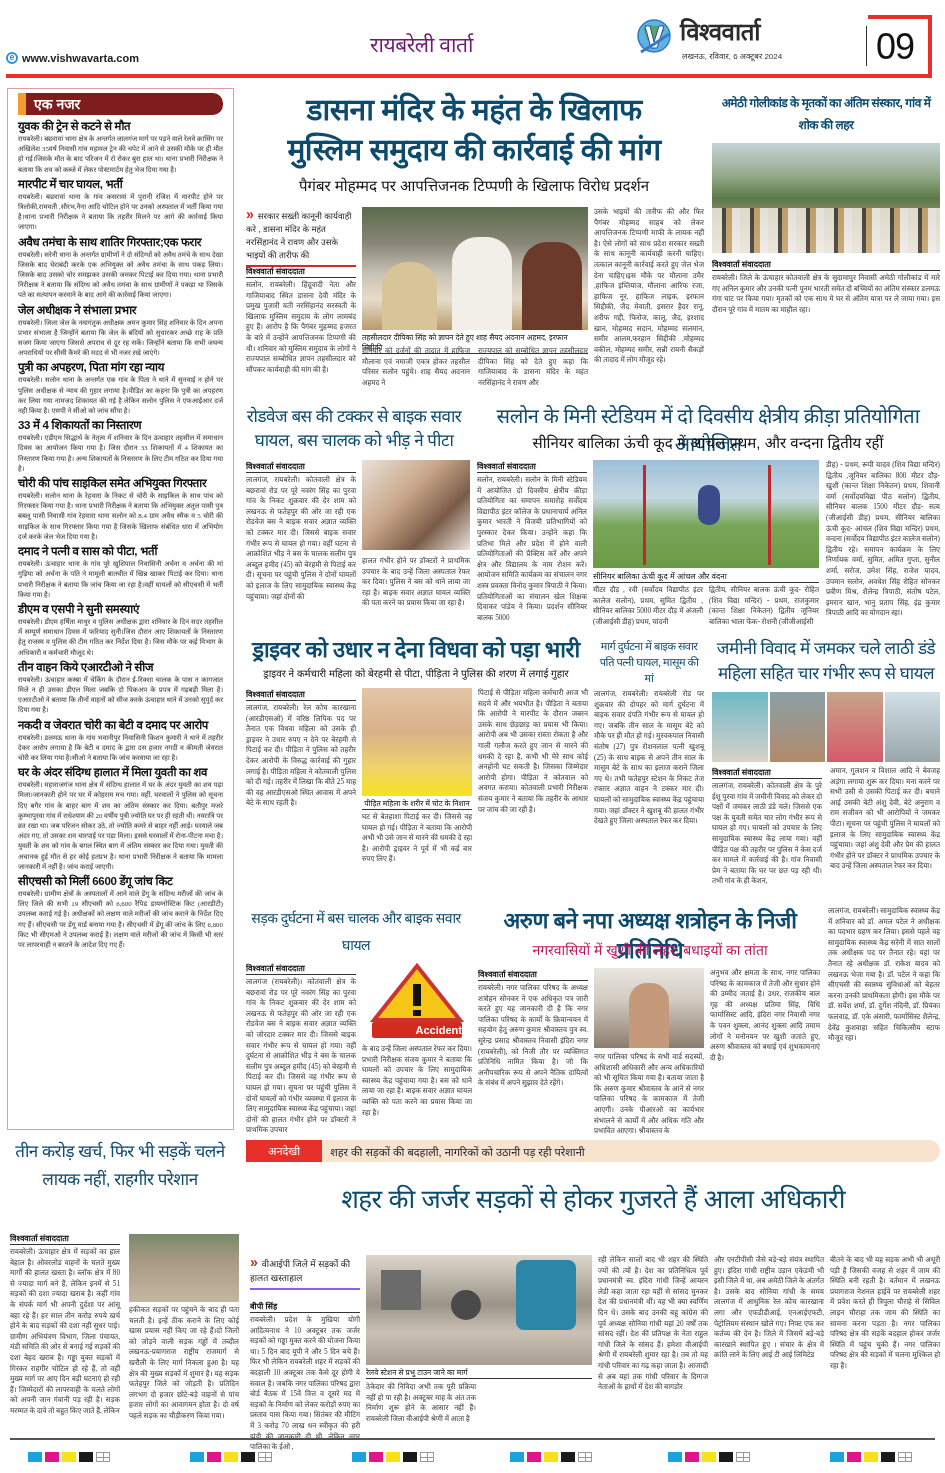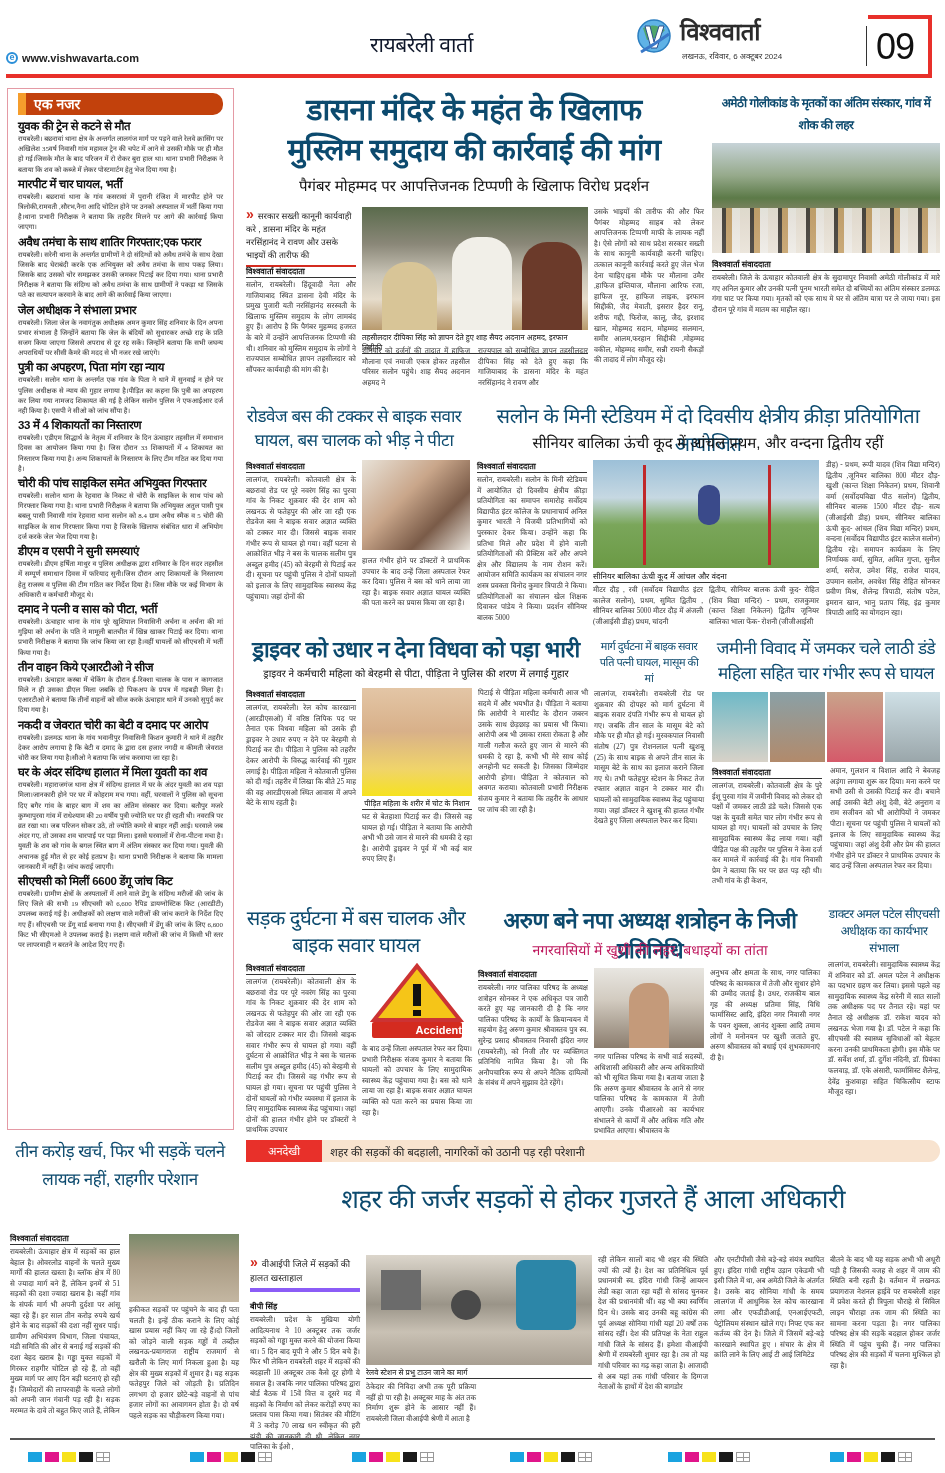--- a/index.html
+++ b/index.html
@@ -17,39 +17,39 @@
   .bullet { color: #d42b1f; font-weight: bold; font-size: 14px; margin-right: 4px; }
 </style>
 </head>
 <body>
 
 <div class="abs" style="left:0;top:0;width:945px;height:74px;">
   <div class="abs" style="left:6px;top:52px;display:flex;align-items:center;gap:4px;">
     <span style="display:inline-block;width:12px;height:12px;border-radius:50%;border:2.5px solid #2a8fd8;color:#2a8fd8;font-size:9px;line-height:7px;text-align:center;font-weight:bold;font-family:'Liberation Sans',sans-serif;">e</span>
     <span style="font-family:'Liberation Sans',sans-serif;font-weight:bold;font-size:11px;color:#222;">www.vishwavarta.com</span>
   </div>
-  <div class="abs" style="left:370px;top:30px;font-family:'Liberation Sans',sans-serif;font-size:21px;color:#0f172a;letter-spacing:-0.5px;">रायबरेली वार्ता</div>
+  <div class="abs" style="left:370px;top:30px;font-family:'Liberation Sans',sans-serif;font-size:21px;color:#701a75;letter-spacing:-0.5px;">रायबरेली वार्ता</div>
   <div class="abs" style="left:637px;top:14px;width:34px;height:44px;">
     <svg width="34" height="44" viewBox="0 0 34 44">
       <circle cx="17" cy="22" r="16" fill="#5fb2e6" stroke="#2b7ec0" stroke-width="1.5"></circle>
       <path d="M6 14 Q 17 8 28 16 Q 22 24 10 26 Z" fill="#4ca34c" opacity="0.8"></path>
       <path d="M8 12 L14 34 L20 34 L27 12 L22 12 L17 28 L13 12 Z" fill="#fff" stroke="#2b4e8a" stroke-width="1"></path>
       <path d="M4 38 Q 18 30 32 20" stroke="#3a78c8" stroke-width="3" fill="none"></path>
     </svg>
   </div>
   <div class="abs" style="left:680px;top:14px;font-family:'Liberation Sans',sans-serif;font-weight:bold;font-size:24px;color:#2b2b2b;letter-spacing:-0.5px;">विश्ववार्ता</div>
   <div class="abs" style="left:682px;top:50px;font-family:'Liberation Sans',sans-serif;font-size:8px;color:#333;">लखनऊ,  रविवार, 6 अक्टूबर 2024</div>
   <div class="abs" style="left:866px;top:26px;width:1px;height:40px;background:#333;"></div>
   <div class="abs" style="left:876px;top:26px;font-family:'Liberation Sans',sans-serif;font-size:36px;color:#111;letter-spacing:-1px;">09</div>
   <div class="abs" style="left:868px;top:15px;width:64px;height:63px;border-top:4px solid #e8302a;border-right:4px solid #e8302a;"></div>
   <div class="abs" style="left:6px;top:74px;width:926px;height:4px;background:#e8302a;"></div>
 </div>
 
 <div class="abs" style="left:7px;top:88px;width:227px;height:1042px;border:1px solid #e49aa5;padding:4px 10px;">
-  <div style="height:22px;background:#c2410c;border-left:8px solid #f59d2c;border-radius:0 10px 10px 0;color:#fff;font-family:'Liberation Sans',sans-serif;font-weight:bold;font-size:14px;padding-left:8px;line-height:22px;margin-bottom:4px;">एक नजर</div>
+  <div style="height:22px;background:#7f1d1d;border-left:8px solid #f59d2c;border-radius:0 10px 10px 0;color:#fff;font-family:'Liberation Sans',sans-serif;font-weight:bold;font-size:14px;padding-left:8px;line-height:22px;margin-bottom:4px;">एक नजर</div>
   <div id="ek-list">
       <div>
         <div style="font-family: &quot;Liberation Sans&quot;, sans-serif; font-size: 11.5px; font-weight: bold; color: rgb(17, 17, 17); line-height: 15px; letter-spacing: -0.3px; margin-top: 2px;">युवक की ट्रेन से कटने से मौत</div>
         <div class="body-text" style="font-size: 6.9px; line-height: 10.2px;">रायबरेली। बछरावां थाना क्षेत्र के अन्तर्गत लालगंज मार्ग पर पड़ने वाले रेलवे क्रासिंग पर अखिलेश 35वर्ष निवासी गांव महावल ट्रेन की चपेट में आने से उसकी मौके पर ही मौत हो गई।जिसके मौत के बाद परिजन में रो रोकर बुरा हाल था। थाना प्रभारी निरीक्षक ने बताया कि शव को कब्जे में लेकर पोस्टमार्टम हेतु भेज दिया गया है।</div>
       </div>
       <div>
         <div style="font-family: &quot;Liberation Sans&quot;, sans-serif; font-size: 11.5px; font-weight: bold; color: rgb(17, 17, 17); line-height: 15px; letter-spacing: -0.3px; margin-top: 2px;">मारपीट में चार घायल, भर्ती</div>
         <div class="body-text" style="font-size: 6.9px; line-height: 10.2px;">रायबरेली। बछरावां थाना के गांव कसरावां में पुरानी रंजिश में मारपीट होने पर त्रिलोकी,रामवती ,सौरभ,नैना आदि चोटिल होने पर उनको अस्पताल में भर्ती किया गया है।थाना प्रभारी निरीक्षक ने बताया कि तहरीर मिलने पर आगे की कार्रवाई किया जाएगा।</div>
       </div>
       <div>
@@ -66,26 +66,26 @@
       </div>
       <div>
         <div style="font-family: &quot;Liberation Sans&quot;, sans-serif; font-size: 11.5px; font-weight: bold; color: rgb(17, 17, 17); line-height: 15px; letter-spacing: -0.3px; margin-top: 2px;">33 में 4 शिकायतों का निस्तारण</div>
         <div class="body-text" style="font-size: 6.9px; line-height: 10.2px;">रायबरेली। एडीएम सिद्धार्थ के नेतृत्व में शनिवार के दिन ऊंचाहार तहसील में समाधान दिवस का आयोजन किया गया है। जिस दौरान 33 शिकायतों में 4 शिकायत का निस्तारण किया गया है। अन्य शिकायतों के निस्तारण के लिए टीम गठित कर दिया गया है।</div>
       </div>
       <div>
         <div style="font-family: &quot;Liberation Sans&quot;, sans-serif; font-size: 11.5px; font-weight: bold; color: rgb(17, 17, 17); line-height: 15px; letter-spacing: -0.3px; margin-top: 2px;">चोरी की पांच साइकिल समेत अभियुक्त गिरफ्तार</div>
         <div class="body-text" style="font-size: 6.9px; line-height: 10.2px;">रायबरेली। सलोन थाना के रेहवारा के निकट से चोरी के साइकिल के साथ पांच को गिरफ्तार किया गया है। थाना प्रभारी निरीक्षक ने बताया कि अभियुक्त अतुल पासी पुत्र बबलू पासी निवासी गांव रेहवारा थाना सलोन को 8.4 ग्राम अवैध स्मैक व 5 चोरी की साइकिल के साथ गिरफ्तार किया गया है जिसके खिलाफ संबंधित धारा में अभियोग दर्ज करके जेल भेज दिया गया है।</div>
       </div>
       <div>
+        <div style="font-family: &quot;Liberation Sans&quot;, sans-serif; font-size: 11.5px; font-weight: bold; color: rgb(17, 17, 17); line-height: 15px; letter-spacing: -0.3px; margin-top: 2px;">दमाद ने पत्नी व सास को पीटा, भर्ती</div>
+        <div class="body-text" style="font-size: 6.9px; line-height: 10.2px;">रायबरेली। ऊंचाहार थाना के गांव पूरे खुशिपाल निवासिनी अर्चना व अर्चना की मां गुड़िया को अर्चना के पति ने मामूली बातचीत में खिन्न खाकर पिटाई कर दिया। थाना प्रभारी निरीक्षक ने बताया कि जांच किया जा रहा है।वहीं घायलों को सीएचसी में भर्ती किया गया है।</div>
+      </div>
+      <div>
         <div style="font-family: &quot;Liberation Sans&quot;, sans-serif; font-size: 11.5px; font-weight: bold; color: rgb(17, 17, 17); line-height: 15px; letter-spacing: -0.3px; margin-top: 2px;">डीएम व एसपी ने सुनी समस्याएं</div>
         <div class="body-text" style="font-size: 6.9px; line-height: 10.2px;">रायबरेली। डीएम हर्षिता माथुर व पुलिस अधीक्षक द्वारा शनिवार के दिन सदर तहसील में सम्पूर्ण समाधान दिवस में फरियाद सुनी।जिस दौरान आए शिकायतों के निस्तारण हेतु राजस्व व पुलिस की टीम गठित कर निर्देश दिया है। जिस मौके पर कई विभाग के अधिकारी व कर्मचारी मौजूद थे।</div>
-      </div>
-      <div>
-        <div style="font-family: &quot;Liberation Sans&quot;, sans-serif; font-size: 11.5px; font-weight: bold; color: rgb(17, 17, 17); line-height: 15px; letter-spacing: -0.3px; margin-top: 2px;">दमाद ने पत्नी व सास को पीटा, भर्ती</div>
-        <div class="body-text" style="font-size: 6.9px; line-height: 10.2px;">रायबरेली। ऊंचाहार थाना के गांव पूरे खुशिपाल निवासिनी अर्चना व अर्चना की मां गुड़िया को अर्चना के पति ने मामूली बातचीत में खिन्न खाकर पिटाई कर दिया। थाना प्रभारी निरीक्षक ने बताया कि जांच किया जा रहा है।वहीं घायलों को सीएचसी में भर्ती किया गया है।</div>
       </div>
       <div>
         <div style="font-family: &quot;Liberation Sans&quot;, sans-serif; font-size: 11.5px; font-weight: bold; color: rgb(17, 17, 17); line-height: 15px; letter-spacing: -0.3px; margin-top: 2px;">तीन वाहन किये एआरटीओ ने सीज</div>
         <div class="body-text" style="font-size: 6.9px; line-height: 10.2px;">रायबरेली। ऊंचाहार कस्बा में चेकिंग के दौरान ई-रिक्शा चालक के पास न कागजात मिले न ही उसका डीएल मिला जबकि दो पिकअप के प्रपत्र में गड़बड़ी मिला है। एआरटीओ ने बताया कि तीनों वाहनों को सीज करके ऊंचाहार थाने में उनको सुपुर्द कर दिया गया है।</div>
       </div>
       <div>
         <div style="font-family: &quot;Liberation Sans&quot;, sans-serif; font-size: 11.5px; font-weight: bold; color: rgb(17, 17, 17); line-height: 15px; letter-spacing: -0.3px; margin-top: 2px;">नकदी व जेवरात चोरी का बेटी व दमाद पर आरोप</div>
         <div class="body-text" style="font-size: 6.9px; line-height: 10.2px;">रायबरेली। डलमऊ थाना के गांव भवानीपुर निवासिनी किशन कुमारी ने थाने में तहरीर देकर आरोप लगाया है कि बेटी व दमाद के द्वारा दस हजार नगदी व कीमती जेवरात चोरी कर लिया गया है।सीओ ने बताया कि जांच करवाया जा रहा है।</div>
       </div>
       <div>
@@ -183,21 +183,21 @@
 <div class="abs" style="left:712px;top:766px;width:228px;">
   <div class="cols">
     <div>
       <div class="byline">विश्ववार्ता संवाददाता</div>
       <div class="body-text">लालगंज, रायबरेली। कोतवाली क्षेत्र के पुरे ईशू पुरवा गांव में जमीनी विवाद को लेकर दो पक्षों में जमकर लाठी डंडे चले। जिससे एक पक्ष के युवती समेत चार लोग गंभीर रूप से घायल हो गए। घायलों को उपचार के लिए सामुदायिक स्वास्थ्य केंद्र लाया गया। वहीं पीड़ित पक्ष की तहरीर पर पुलिस ने केस दर्ज कर मामले में कार्रवाई की है। गांव निवासी प्रेम ने बताया कि घर पर छत पड़ रही थी। तभी गांव के ही केशन,</div>
     </div>
     <div class="body-text">अमान, गुलशन व विशाल आदि ने बेवजह अड़ंगा लगाया शुरू कर दिया। मना करने पर सभी उसी से उसकी पिटाई कर दी। बचाने आई उसकी बेटी अंशु देवी, बेटे अनुराग व राम सजीवन को भी आरोपियों ने जमकर पीटा। सूचना पर पहुंची पुलिस ने घायलों को इलाज के लिए सामुदायिक स्वास्थ्य केंद्र पहुंचाया। जहां अंशु देवी और प्रेम की हालत गंभीर होने पर डॉक्टर ने प्राथमिक उपचार के बाद उन्हें जिला अस्पताल रेफर कर दिया।</div>
   </div>
 </div>
 
-<div class="abs hl" style="left:240px;top:905px;width:232px;font-size:20px;line-height:27px;font-weight:normal;">सड़क दुर्घटना में बस चालक और बाइक सवार घायल</div>
+<div class="abs hl" style="left:240px;top:905px;width:232px;font-size:14px;line-height:27px;font-weight:normal;">सड़क दुर्घटना में बस चालक और बाइक सवार घायल</div>
 <div class="abs" style="left:246px;top:962px;width:110px;">
   <div class="byline">विश्ववार्ता संवाददाता</div>
   <div class="body-text">लालगंज (रायबरेली)। कोतवाली क्षेत्र के बछरावां रोड पर पूरे नवरंग सिंह का पुरवा गांव के निकट शुक्रवार की देर शाम को लखनऊ से फतेहपुर की ओर जा रही एक रोडवेज बस ने बाइक सवार अज्ञात व्यक्ति को जोरदार टक्कर मार दी। जिससे बाइक सवार गंभीर रूप से घायल हो गया। वहीं दुर्घटना से आक्रोशित भीड़ ने बस के चालक सलीम पुत्र अब्दुल हमीद (45) को बेरहमी से पिटाई कर दी। जिससे वह गंभीर रूप से घायल हो गया। सूचना पर पहुंची पुलिस ने दोनों घायलों को गंभीर व्यवस्था में इलाज के लिए सामुदायिक स्वास्थ्य केंद्र पहुंचाया। जहां दोनों की हालत गंभीर होने पर डॉक्टरों ने प्राथमिक उपचार</div>
 </div>
 <div class="photo" style="left:362px;top:962px;width:110px;height:78px;background:#fff;">
   <svg width="110" height="78" viewBox="0 0 110 78">
     <polygon points="55,4 98,58 12,58" fill="#f5c518" stroke="#c33" stroke-width="4"></polygon>
     <rect x="51" y="22" width="8" height="22" fill="#111"></rect>
     <rect x="51" y="48" width="8" height="6" fill="#111"></rect>
     <rect x="10" y="60" width="90" height="16" fill="#d42b1f" rx="2"></rect>
@@ -212,38 +212,37 @@
   <div class="byline">विश्ववार्ता संवाददाता</div>
   <div class="body-text">रायबरेली। नगर पालिका परिषद के अध्यक्ष शत्रोहन सोनकर ने एक अधिकृत पत्र जारी करते हुए यह जानकारी दी है कि नगर पालिका परिषद के कार्यों के क्रियान्वयन में सहयोग हेतु अरुण कुमार श्रीवास्तव पुत्र स्व. सुरेन्द्र प्रसाद श्रीवास्तव निवासी इंदिरा नगर (रायबरेली), को निजी तौर पर व्यक्तिगत प्रतिनिधि नामित किया है। जो कि अनौपचारिक रूप से अपने नैतिक दायित्वों के संबंध में अपने सुझाव देते रहेंगे।</div>
 </div>
 <div class="photo" style="left:594px;top:968px;width:110px;height:80px;background:linear-gradient(180deg,#e8e6e1 0%,#d2cbc0 40%,#8b7d6e 100%);">
   <div style="position:absolute;left:35px;top:15px;width:40px;height:65px;border-radius:18px 18px 0 0;background:#c49a7a;"></div>
 </div>
 <div class="abs body-text" style="left:594px;top:1052px;width:110px;">नगर पालिका परिषद के सभी वार्ड सदस्यों, अधिशासी अधिकारी और अन्य अधिकारियों को भी सूचित किया गया है। बताया जाता है कि अरुण कुमार श्रीवास्तव के आने से नगर पालिका परिषद के कामकाज में तेजी आएगी। उनके पीआरओ का कार्यभार संभालने से कार्यों में और अधिक गति और प्रभावित आएगा। श्रीवास्तव के</div>
 <div class="abs body-text" style="left:710px;top:968px;width:110px;">अनुभव और क्षमता के साथ, नगर पालिका परिषद के कामकाज में तेजी और सुधार होने की उम्मीद जताई है। उधर, राजकीय बाल गृह की अध्यक्ष प्रतिमा सिंह, विधि फार्मासिस्ट आदि, इंदिरा नगर निवासी नगर के पवन शुक्ला, आनंद शुक्ला आदि तमाम लोगों ने मनोनयन पर खुशी जताते हुए, अरुण श्रीवास्तव को बधाई एवं शुभकामनाएं दी है।</div>
 
 <div class="abs" style="left:828px;top:906px;width:112px;">
-  <div class="hl" style="font-size:12px;line-height:17px;font-weight:normal;margin-bottom:3px;">डाक्टर अमल पटेल सीएचसी अधीक्षक का कार्यभार संभाला</div>
   <div class="body-text">लालगंज, रायबरेली। सामुदायिक स्वास्थ्य केंद्र में शनिवार को डॉ. अमल पटेल ने अधीक्षक का पदभार ग्रहण कर लिया। इससे पहले वह सामुदायिक स्वास्थ्य केंद्र सरेनी में सात सालों तक अधीक्षक पद पर तैनात रहे। यहां पर तैनात रहे अधीक्षक डॉ. राकेश यादव को लखनऊ भेजा गया है। डॉ. पटेल ने कहा कि सीएचसी की स्वास्थ्य सुविधाओं को बेहतर करना उनकी प्राथमिकता होगी। इस मौके पर डॉ. सर्वेश शर्मा, डॉ. दुर्गेश नंदिनी, डॉ. प्रियंका फलवाड़, डॉ. एके अंसारी, फार्मासिस्ट शैलेन्द्र, देवेंद्र कुशवाहा सहित चिकित्सीय स्टाफ मौजूद रहा।</div>
 </div>
 
 <div class="abs hl" style="left:6px;top:1138px;width:228px;font-size:17px;line-height:28px;font-weight:normal;">तीन करोड़ खर्च, फिर भी सड़कें चलने लायक नहीं, राहगीर परेशान</div>
 <div class="abs" style="left:10px;top:1232px;width:110px;">
   <div class="byline">विश्ववार्ता संवाददाता</div>
   <div class="body-text">रायबरेली। ऊंचाहार क्षेत्र में सड़कों का हाल बेहाल है। ओवरलोड वाहनों के चलते मुख्य मार्गों की हालत खस्ता है। ब्लॉक क्षेत्र में 80 से ज्यादा मार्ग बने हैं, लेकिन इनमें से 51 सड़कों की दशा ज्यादा खराब है। कहीं गांव के संपर्क मार्ग भी अपनी दुर्दशा पर आंसू बहा रहे हैं। हर साल तीन करोड़ रुपये खर्च होने के बाद सड़कों की दशा नहीं सुधर पाई। ग्रामीण अभियंत्रण विभाग, जिला पंचायत, मंडी समिति की ओर से बनाई गई सड़कों की दशा बेहद खराब है। गड्ढा युक्त सड़कों में गिरकर राहगीर चोटिल हो रहे हैं, तो वहीं मुख्य मार्ग पर आए दिन बड़ी घटनाएं हो रही हैं। जिम्मेदारों की लापरवाही के चलते लोगों को अपनी जान गंवानी पड़ रही है। सड़क मरम्मत के दावे तो बहुत किए जाते हैं, लेकिन</div>
 </div>
 <div class="photo" style="left:129px;top:1234px;width:110px;height:68px;background:linear-gradient(180deg,#7a8a6a 0%,#a89a82 40%,#c4b7a2 100%);"></div>
 <div class="abs body-text" style="left:129px;top:1305px;width:110px;">हकीकत सड़कों पर पहुंचने के बाद ही पता चलती है। इन्हें ठीक कराने के लिए कोई खास प्रयास नहीं किए जा रहे हैं।दो जिलों को जोड़ने वाली सड़क गड्ढों में तब्दील लखनऊ-प्रयागराज राष्ट्रीय राजमार्ग से खरौली के लिए मार्ग निकला हुआ है। यह क्षेत्र की मुख्य सड़कों में शुमार है। यह सड़क फतेहपुर जिले को जोड़ती है। प्रतिदिन लगभग दो हजार छोटे-बड़े वाहनों से पांच हजार लोगों का आवागमन होता है। दो वर्ष पहले सड़क का चौड़ीकरण किया गया।</div>
 
 <div class="abs" style="left:246px;top:1140px;width:694px;height:22px;background:#f8e3cf;border-radius:0 11px 11px 0;display:flex;align-items:center;">
   <div style="background:#e8302a;color:#fff;font-family:'Liberation Sans',sans-serif;font-size:11px;height:22px;line-height:22px;padding:0 22px;">अनदेखी</div>
   <div style="padding-left:8px;font-family:'Liberation Sans',sans-serif;font-size:11px;color:#222;">शहर की सड़कों की बदहाली, नागरिकों को उठानी पड़ रही परेशानी</div>
 </div>
 <div class="abs hl" style="left:246px;top:1182px;width:694px;font-size:26px;line-height:34px;font-weight:normal;">शहर की जर्जर सड़कों से होकर गुजरते हैं आला अधिकारी</div>
-<div class="abs" style="left:250px;top:1255px;width:110px;font-family:'Liberation Sans',sans-serif;font-size:9px;line-height:14px;color:#222;border-bottom:4px solid #8b5cf6;padding-bottom:3px;">
+<div class="abs" style="left:250px;top:1255px;width:110px;font-family:'Liberation Sans',sans-serif;font-size:9px;line-height:14px;color:#222;border-bottom:2px solid #8b5cf6;padding-bottom:3px;">
   <span class="bullet">»</span><span>वीआईपी जिले में सड़कों की हालत खस्ताहाल</span>
 </div>
 <div class="abs" style="left:250px;top:1300px;width:110px;">
   <div class="byline">बीपी सिंह</div>
   <div class="body-text">रायबरेली। प्रदेश के मुखिया योगी आदित्यनाथ ने 10 अक्टूबर तक जर्जर सड़कों को गड्ढा मुक्त करने की योजना किया था। 5 दिन बाद यूपी ने और 5 दिन बचे हैं। फिर भी लेकिन रायबरेली शहर में सड़कों की बदहाली 10 अक्टूबर तक कैसे दूर होगी ये सवाल है। जबकि नगर पालिका परिषद द्वारा बोर्ड बैठक में 15वें वित्त व दूसरे मद में सड़कों के निर्माण को लेकर करोड़ों रुपए का प्रस्ताव पास किया गया। सितंबर की मीटिंग में 3 करोड़ 70 लाख धन स्वीकृत की हरी झंडी की जानकारी दी थी, लेकिन नगर पालिका के ईओ ,</div>
 </div>
 <div class="photo" style="left:366px;top:1255px;width:226px;height:110px;background:linear-gradient(180deg,#dcd6cc 0%,#b8b2a6 25%,#9a9488 45%,#c9c1b4 70%,#a89f92 100%);">
   <div style="position:absolute;left:15px;top:15px;width:40px;height:40px;background:#6b6b6b;"></div>
   <div style="position:absolute;left:150px;top:5px;width:60px;height:70px;border-radius:8px;background:#2c86a8;"></div>
   <div style="position:absolute;left:85px;top:35px;width:30px;height:30px;border-radius:50%;background:#4a4a4a;"></div>

